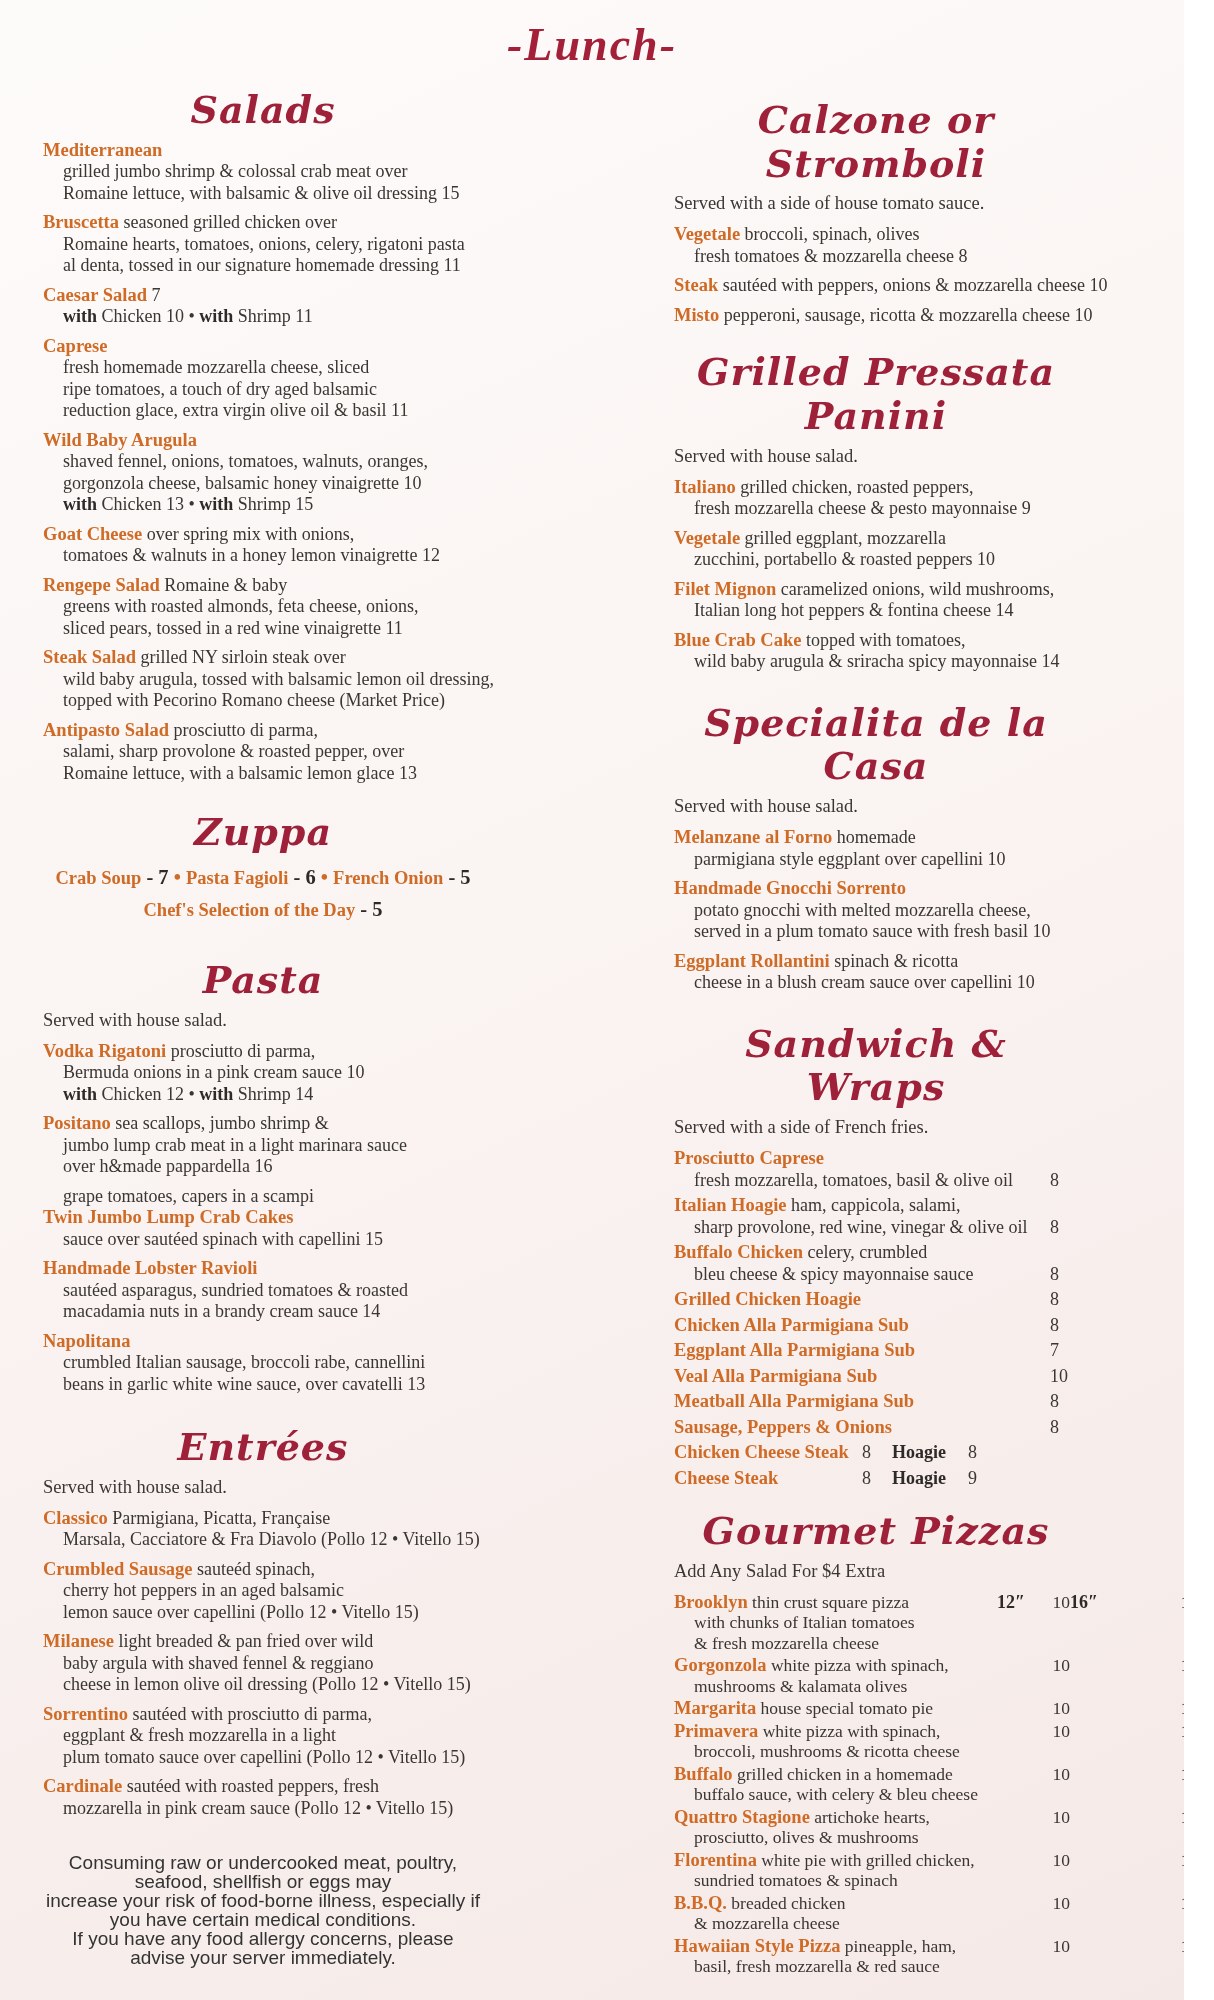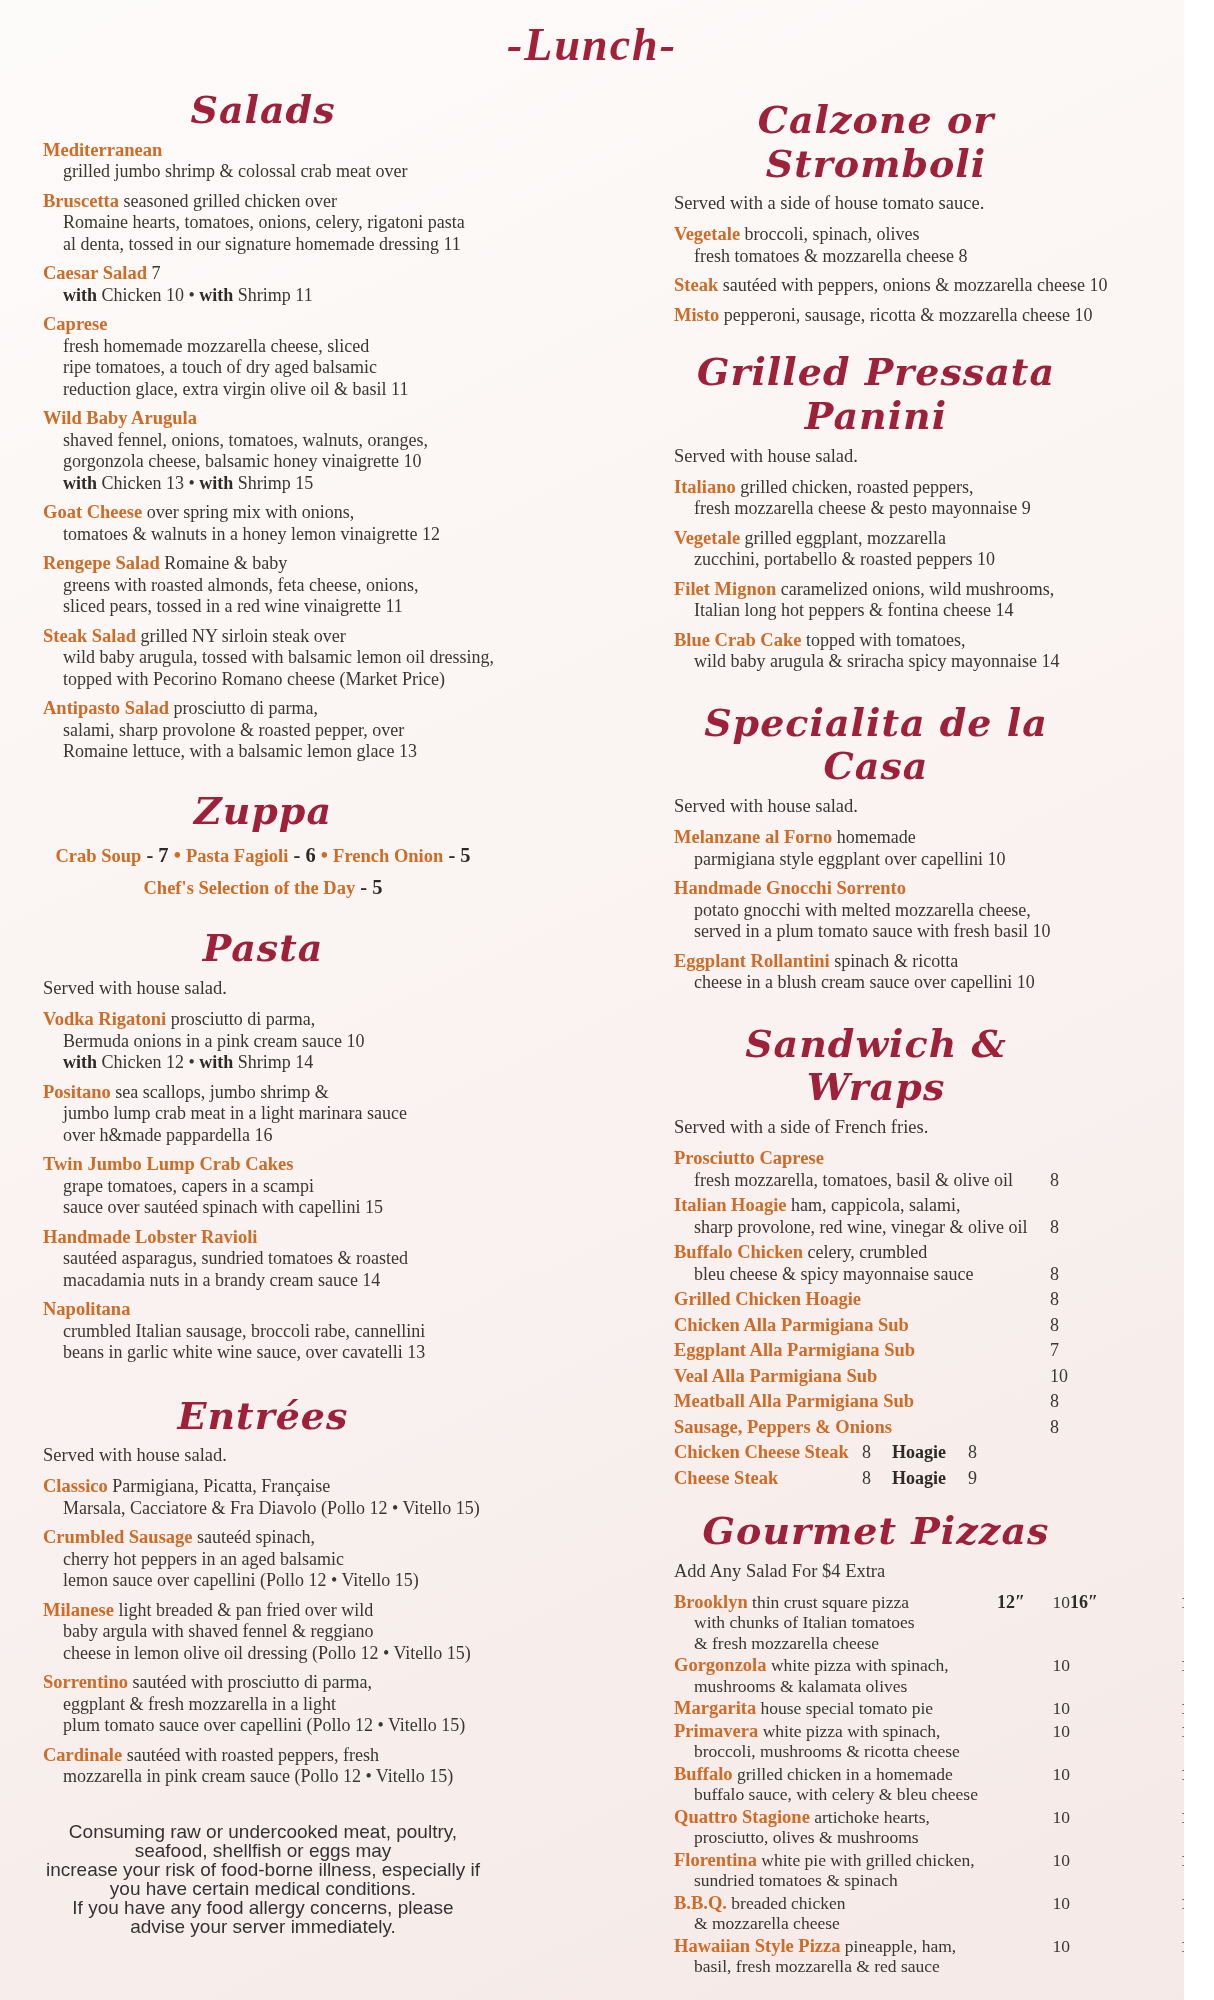--- a/index.html
+++ b/index.html
@@ -23,21 +23,21 @@
     color:#9e2139; font-size:38px; line-height:1.15; text-align:center;
     margin:0 0 8px 0; letter-spacing:1px;
   }
   .col-left .script, .col-left .subtitle, .col-left .zrow, .disclaimer { padding-right:60px; }
   .col-right .script, .col-right .subtitle { padding-right:120px; }
 
   .subtitle { text-align:left; font-size:18.5px; margin:0 0 10px 0; color:#3a3632; }
 
   .menu-section { margin-bottom:2px; }
   .sec-zuppa      { margin-top:26px; }
-  .sec-pasta      { margin-top:22px; }
+  .sec-pasta      { margin-top:32px; }
   .sec-entrees    { margin-top:30px; }
   .sec-panini     { margin-top:24px; }
   .sec-specialita { margin-top:28px; }
   .sec-sandwich   { margin-top:28px; }
   .sec-pizzas     { margin-top:20px; }
 
   .item { margin-bottom:8px; }
   .line { font-size:18px; line-height:21.5px; white-space:nowrap; }
   .desc { padding-left:20px; }
   .nm   { font-weight:bold; color:#cf6b26; font-size:18.5px; }
@@ -79,20 +79,21 @@
 <div class="page">
   <div class="page-title">-Lunch-</div>
   <div class="col col-left">
       <section class="menu-section sec-salads">
         <h2 class="script">Salads</h2>
         <div class="items">
           <div class="item">
             <div class="txt">
               <div class="line"><span class="nm">Mediterranean</span></div>
               <div class="line desc">grilled jumbo shrimp &amp; colossal crab meat over</div>
+              <div class="line desc">Romaine lettuce, with balsamic &amp; olive oil dressing 15</div>
             </div>
           </div>
           <div class="item">
             <div class="txt">
               <div class="line"><span class="nm">Bruscetta</span> seasoned grilled chicken over</div>
               <div class="line desc">Romaine hearts, tomatoes, onions, celery, rigatoni pasta</div>
               <div class="line desc">al denta, tossed in our signature homemade dressing 11</div>
             </div>
           </div>
           <div class="item">
@@ -164,22 +165,22 @@
           </div>
           <div class="item">
             <div class="txt">
               <div class="line"><span class="nm">Positano</span> sea scallops, jumbo shrimp &amp;</div>
               <div class="line desc">jumbo lump crab meat in a light marinara sauce</div>
               <div class="line desc">over h&amp;made pappardella 16</div>
             </div>
           </div>
           <div class="item">
             <div class="txt">
+              <div class="line desc">grape tomatoes, capers in a scampi</div>
               <div class="line"><span class="nm">Twin Jumbo Lump Crab Cakes</span></div>
-              <div class="line desc">grape tomatoes, capers in a scampi</div>
               <div class="line desc">sauce over sautéed spinach with capellini 15</div>
             </div>
           </div>
           <div class="item">
             <div class="txt">
               <div class="line"><span class="nm">Handmade Lobster Ravioli</span></div>
               <div class="line desc">sautéed asparagus, sundried tomatoes &amp; roasted</div>
               <div class="line desc">macadamia nuts in a brandy cream sauce 14</div>
             </div>
           </div>

